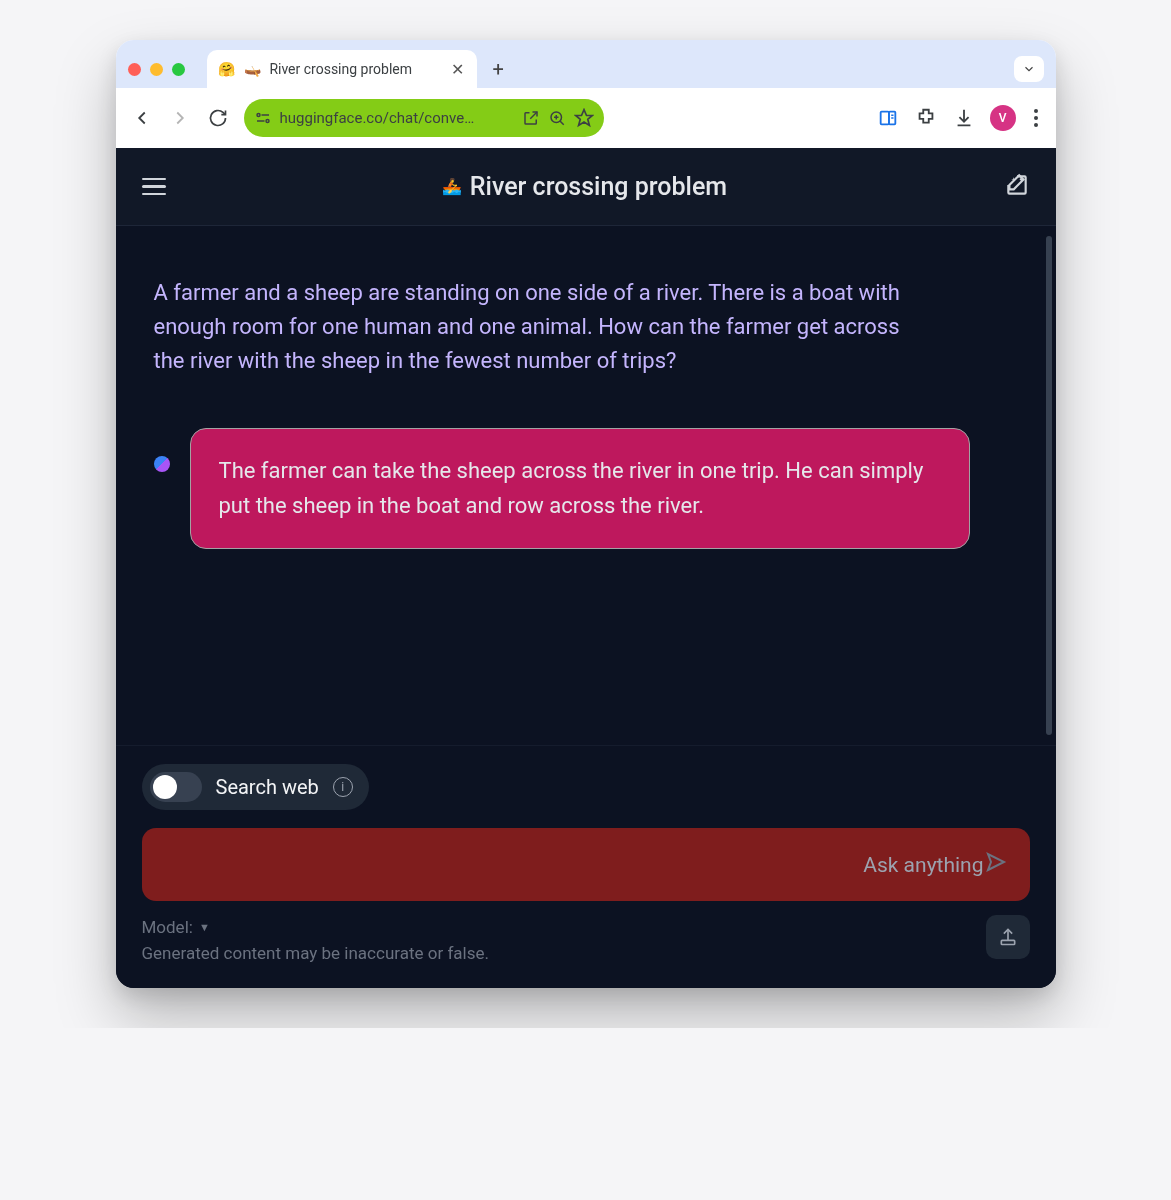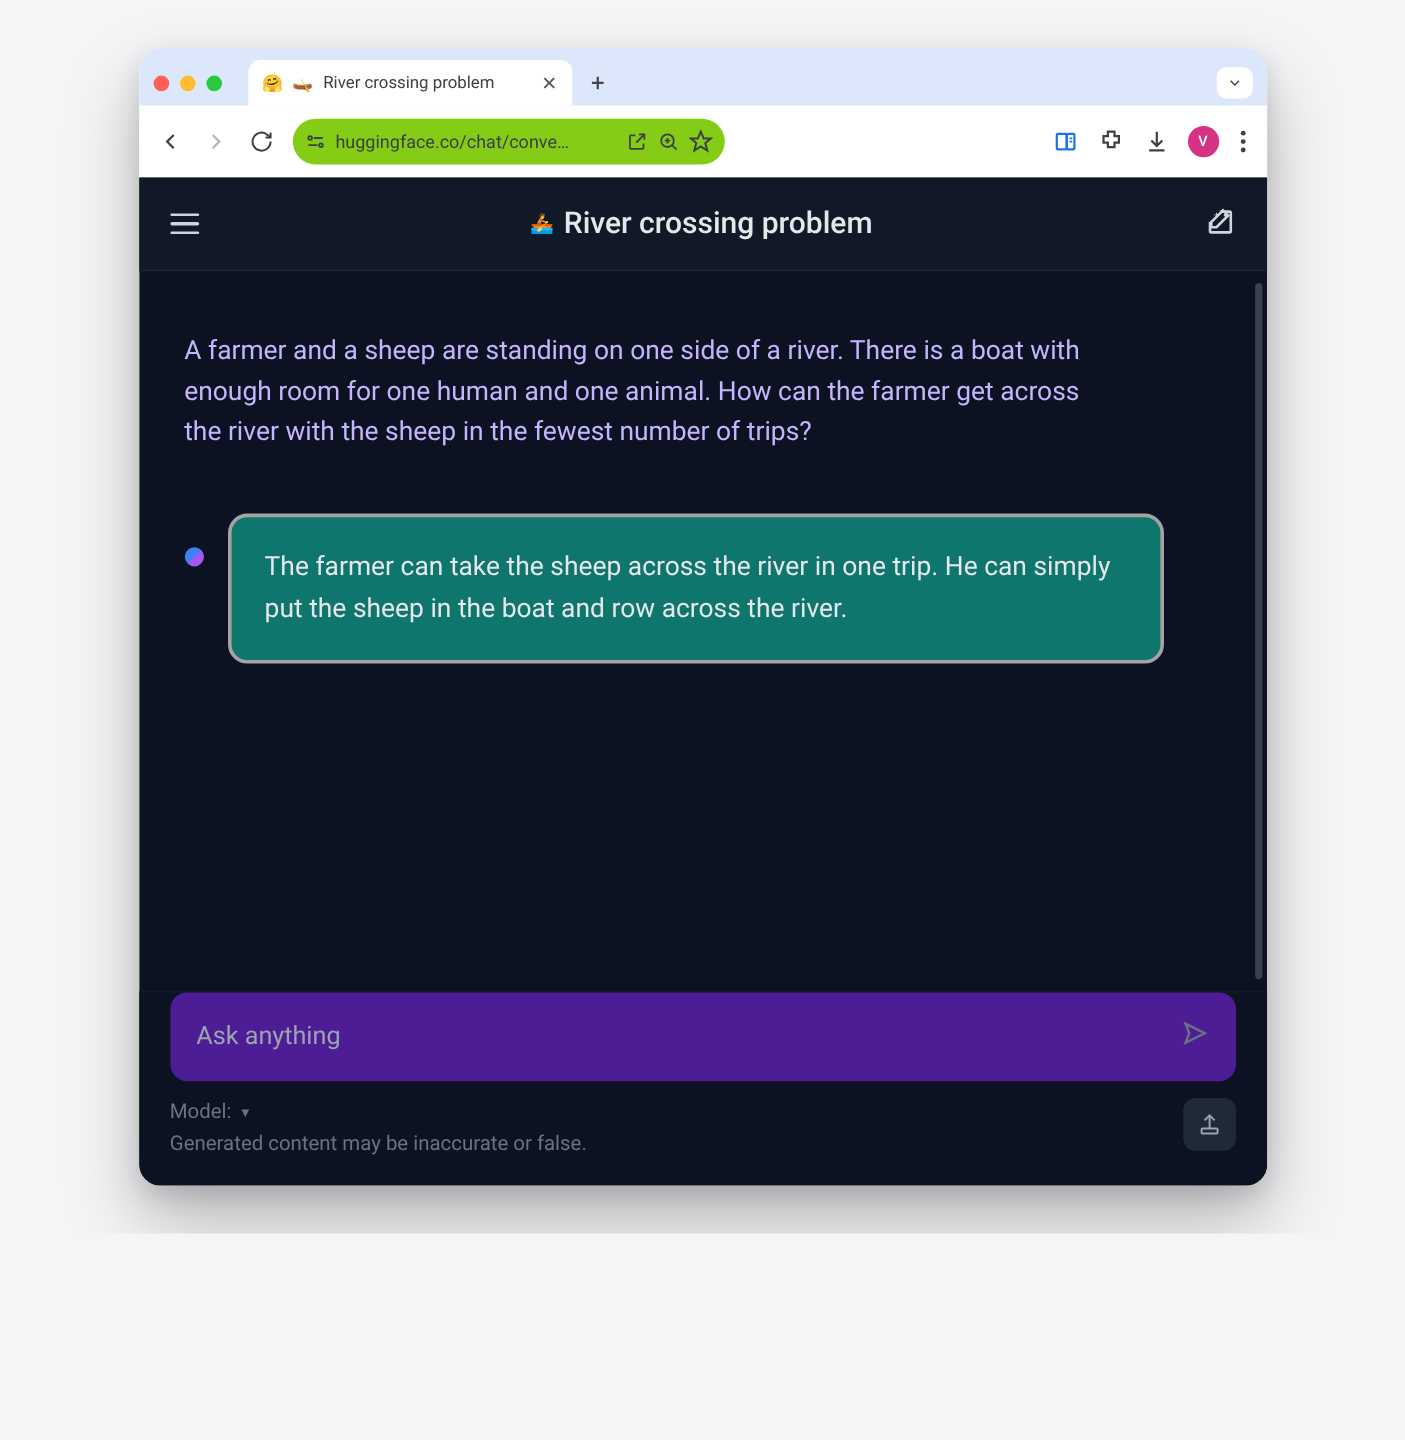--- a/index.html
+++ b/index.html
@@ -119,22 +119,22 @@
     max-width: 780px;
   }
   .assistant-row { display:flex; gap:20px; align-items:flex-start;}
   .assistant-avatar {
     width:16px;height:16px;border-radius:50%;
     background: linear-gradient(135deg,#3b82f6 0%, #3b82f6 50%, #a855f7 50%, #a855f7 100%);
     margin-top: 28px;
     flex-shrink:0;
   }
   .assistant-bubble {
-    background:#0f766e;
-    border:3px solid #a3a3a3;
+    background:#be185d;
+    border:1px solid #a3a3a3;
     border-radius:16px;
     padding: 24px 28px;
     font-size:22px;
     line-height:1.6;
     color:#e5e7eb;
     max-width: 780px;
   }
   .scroll-indicator{
     position:absolute; right:4px; top:10px; bottom:10px; width:6px;
     background:#374151; border-radius:3px;
@@ -158,28 +158,28 @@
   .toggle .knob{
     width:24px;height:24px;border-radius:50%;background:#fff;position:absolute;top:3px;left:3px;
   }
   .search-web-label { font-size:20px; color:#f3f4f6;}
   .info-icon{ width:20px;height:20px;border:1.5px solid #9ca3af;border-radius:50%;display:flex;align-items:center;justify-content:center;color:#9ca3af;font-size:12px;}
   .input-row{
     display:flex; align-items:center; gap:12px;
   }
   .chat-input{
     flex:1;
-    background:#4c1d95;
+    background:#7f1d1d;
     border:none;
     border-radius:14px;
     padding: 22px 22px;
     color:#e5e7eb;
     font-size:21px;
     outline:none;
-    display:flex; align-items:center;
+    display:flex; align-items:center;text-align:right;
   }
   .chat-placeholder{ color:#9ca3af; flex:1;}
   .send-btn{ color:#6b7280; cursor:pointer;}
   .footer-row{
     display:flex; align-items:flex-start; gap:12px;
     margin-top:14px;
   }
   .footer-text{ flex:1; font-size:17px; color:#6b7280; line-height:1.5;}
   .footer-text .model-line{ display:flex; align-items:center; gap:6px;}
   .model-caret{ font-size:11px; color:#6b7280;}
@@ -306,20 +306,27 @@
     <div class="chat-area">
       <div class="user-msg">A farmer and a sheep are standing on one side of a river. There is a boat with enough room for one human and one animal. How can the farmer get across the river with the sheep in the fewest number of trips?</div>
       <div class="assistant-row">
         <div class="assistant-avatar"></div>
         <div class="assistant-bubble">The farmer can take the sheep across the river in one trip. He can simply put the sheep in the boat and row across the river.</div>
       </div>
       <div class="scroll-indicator"></div>
     </div>
 
     <div class="composer">
+      <div class="search-web-row">
+        <div class="toggle">
+            <div class="knob"></div>
+          </div>
+        <span class="search-web-label">Search web</span>
+        <span class="info-icon">i</span>
+      </div>
       <div class="input-row">
         <div class="chat-input">
           <span class="chat-placeholder">Ask anything</span>
           <span class="send-btn">
             <svg class="icon" width="24" height="24" viewBox="0 0 24 24">
                 <path d="M4 20l16-8L4 4l3 8z"></path>
               </svg>
           </span>
         </div>
       </div>

